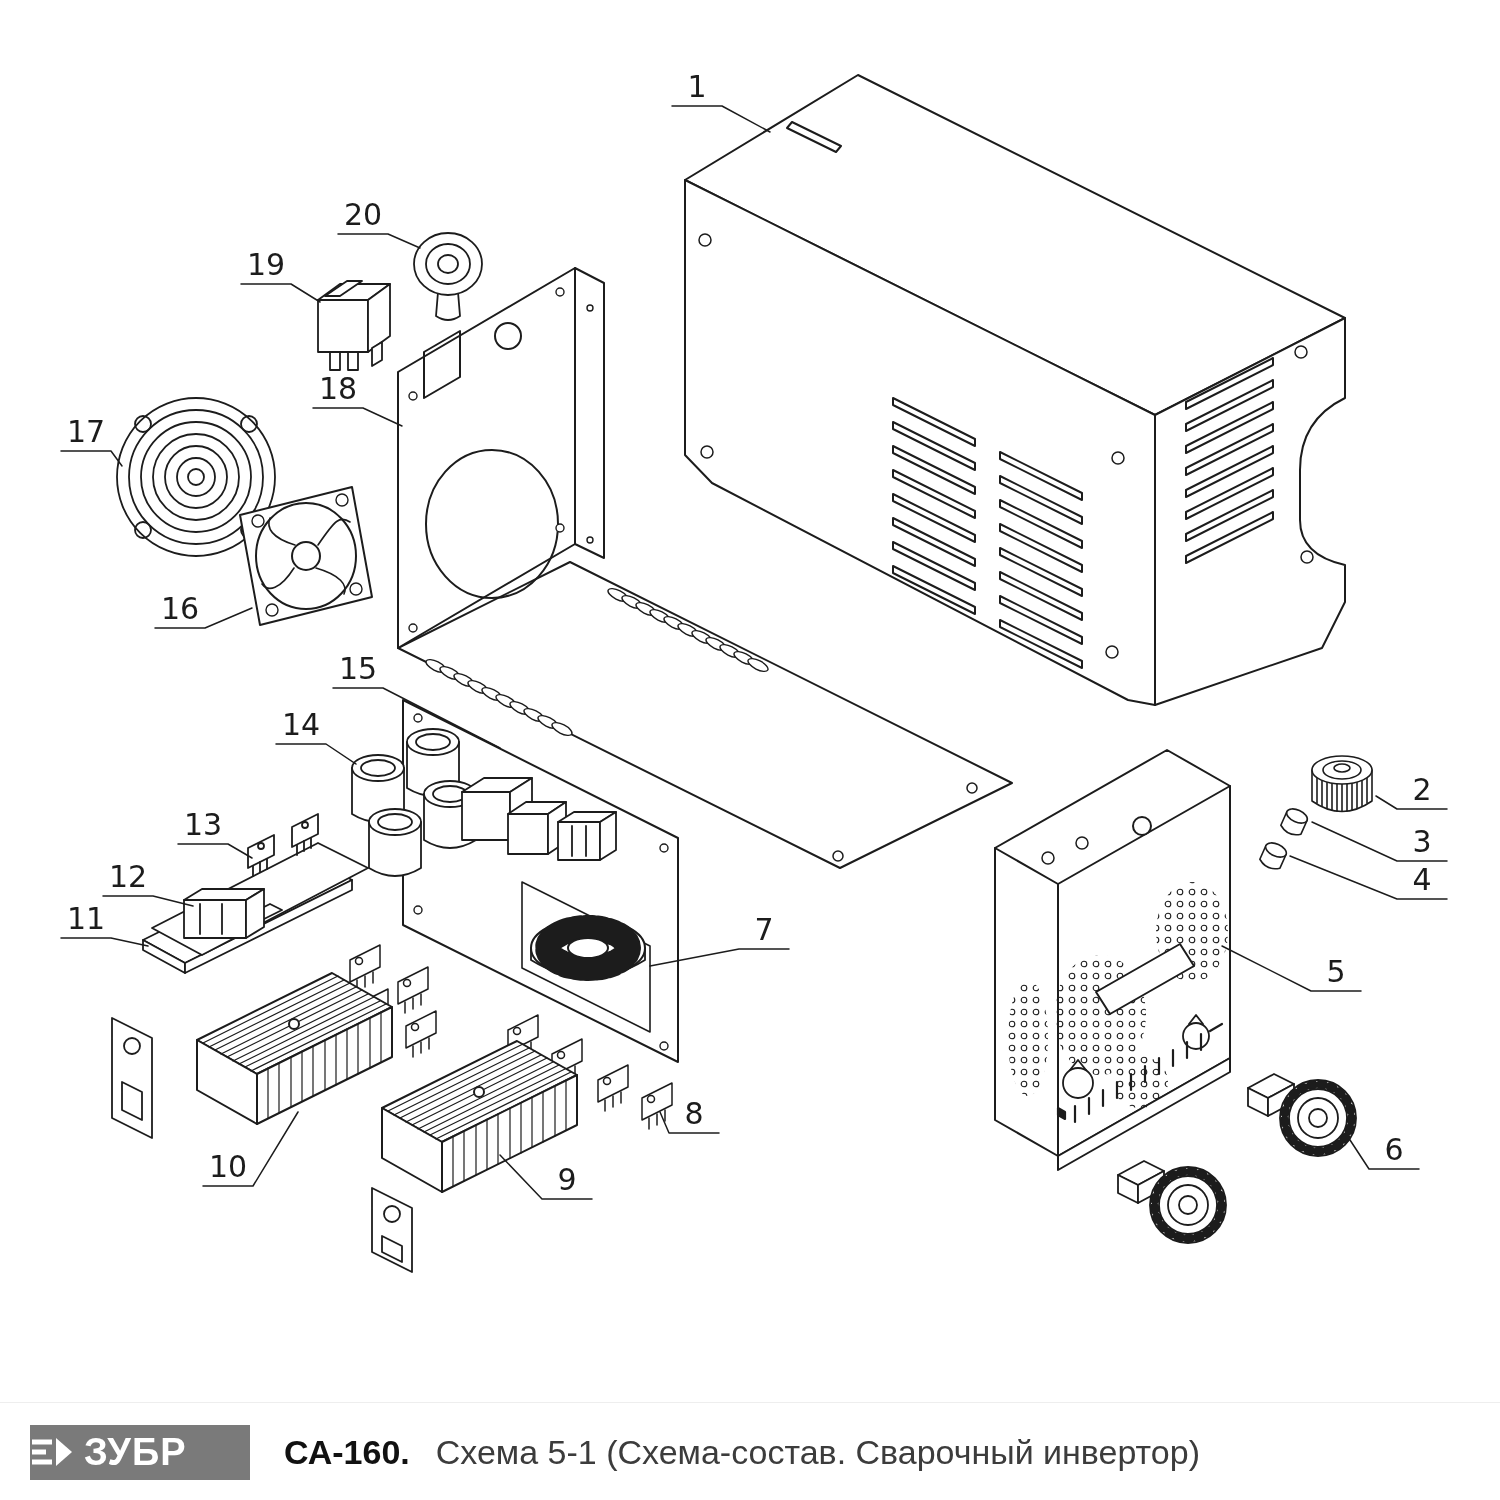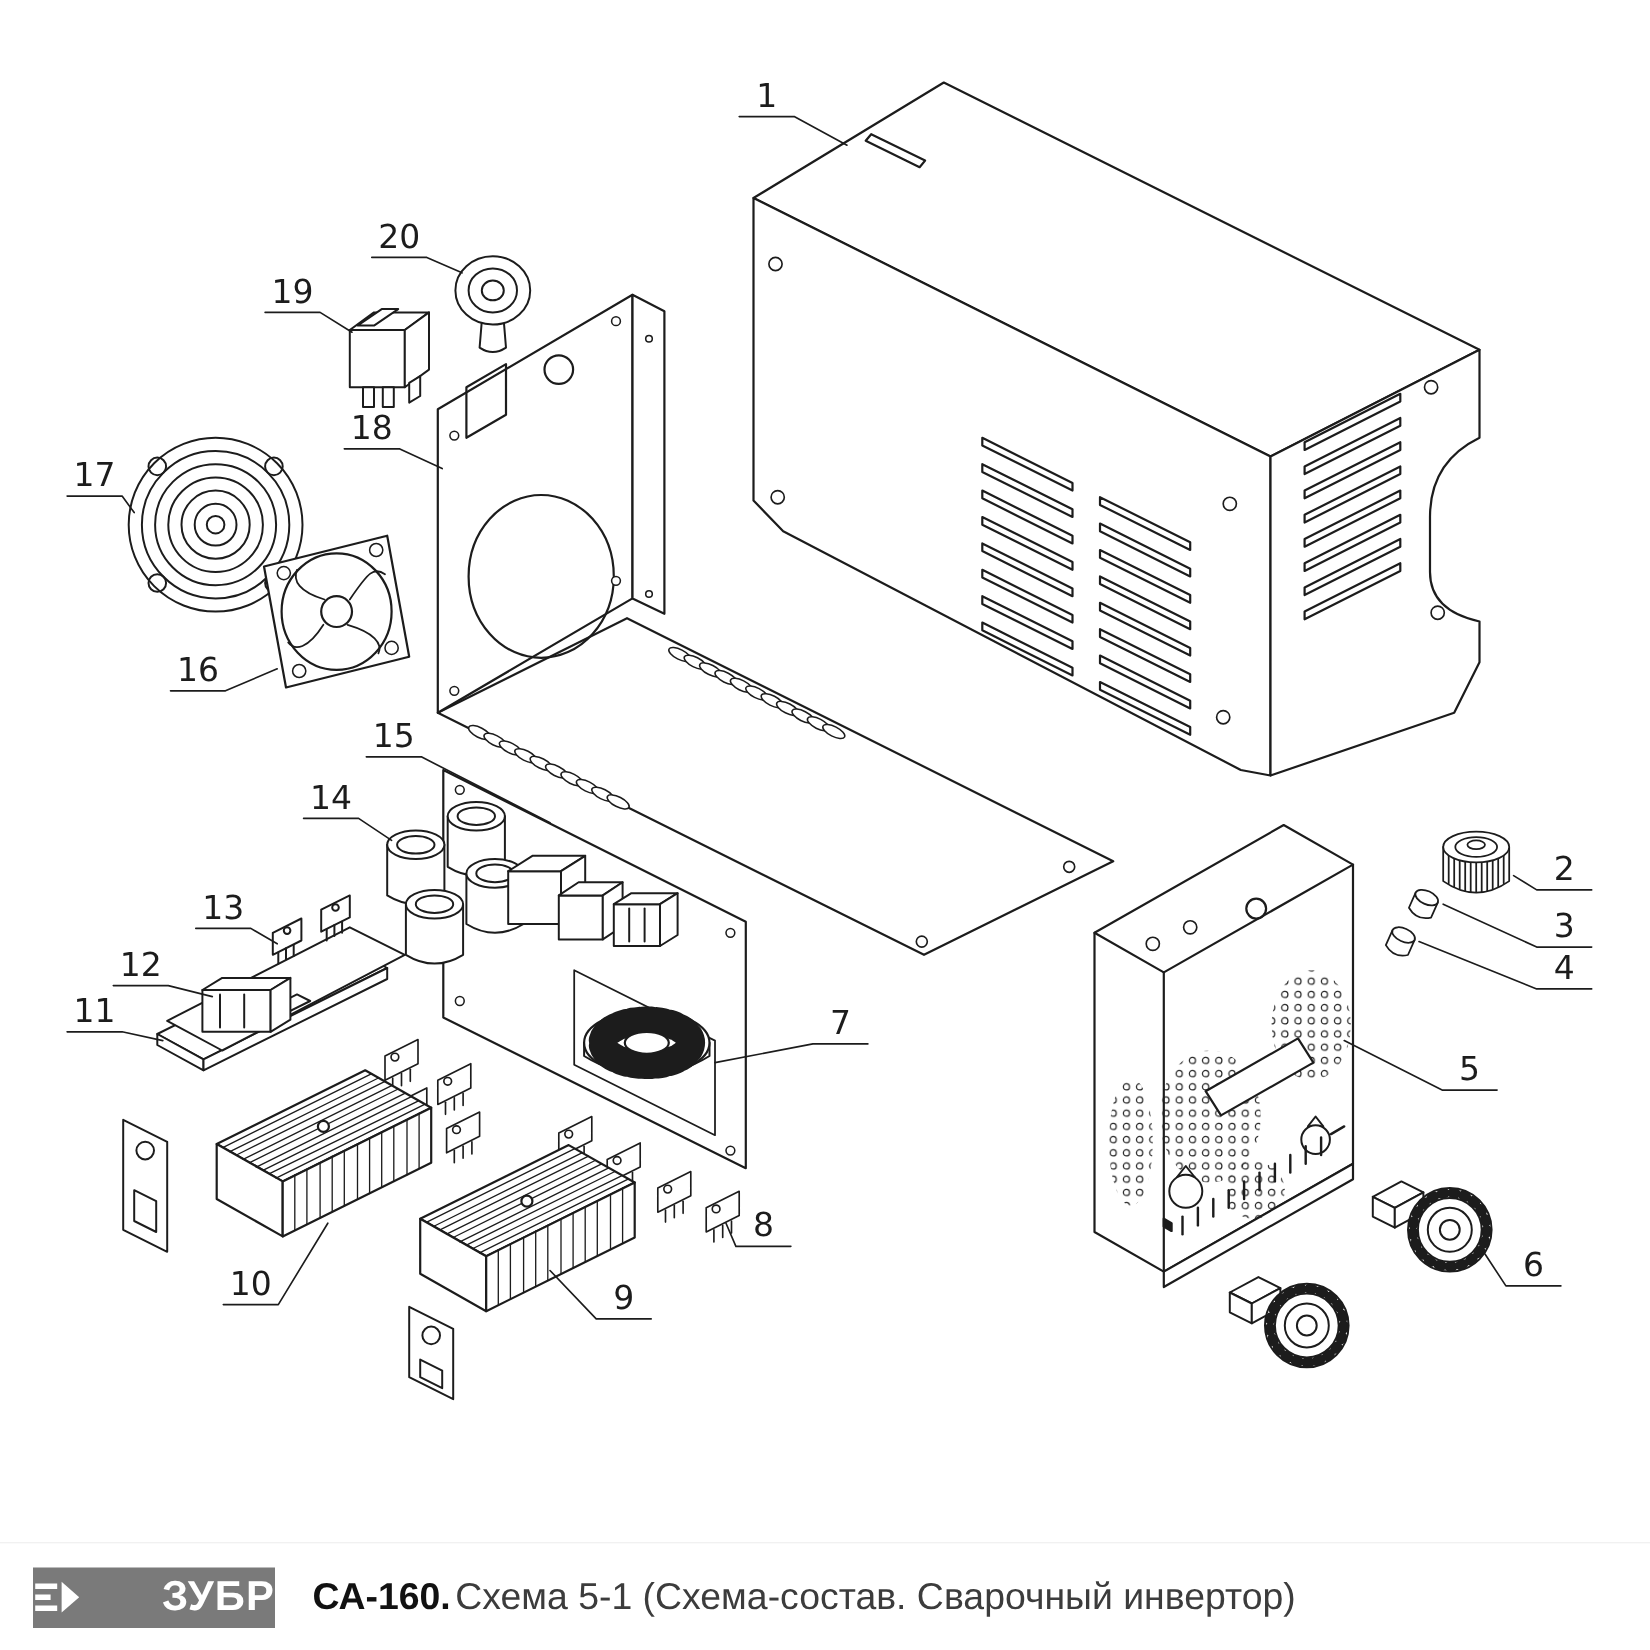--- a/index.html
+++ b/index.html
@@ -2,25 +2,25 @@
 <html><head>
 <meta charset="utf-8">
 <style>
   html,body{margin:0;padding:0;background:#fff;}
   .stage{position:relative;width:1500px;height:1500px;background:#fff;overflow:hidden;
          font-family:"Liberation Sans",sans-serif;}
   .drawing{position:absolute;left:0;top:0;width:1500px;height:1500px;}
   .footer{position:absolute;left:0;top:1402px;width:1500px;height:98px;
           display:flex;align-items:center;gap:34px;border-top:1px solid #eee;background:#fff;}
   .brand-box{margin-left:30px;width:220px;height:55px;background:#7a7a7a;color:#fff;
-             display:flex;align-items:center;justify-content:space-between;gap:10px;}
+             display:flex;align-items:center;justify-content:flex-start;gap:10px;}
   .brand-text{font-size:38px;font-weight:bold;letter-spacing:1px;font-family:"Liberation Sans",sans-serif;}
   .emblem{width:44px;height:36px;}
   .caption{font-size:34px;color:#3c3c3c;white-space:nowrap;}
-  .caption .model{font-weight:bold;color:#111;margin-right:4px;}
+  .caption .model{font-weight:bold;color:#111;margin-right:26px;}
   svg text{font-family:"DejaVu Sans",sans-serif;}
 </style>
 </head>
 <body>
 
 <div class="stage">
 
 <svg class="drawing" viewBox="0 0 1500 1500">
   <defs>
     <path id="louver" d="M0,0 L82,41 L82,48 L0,7 Z" fill="#fff"></path>

